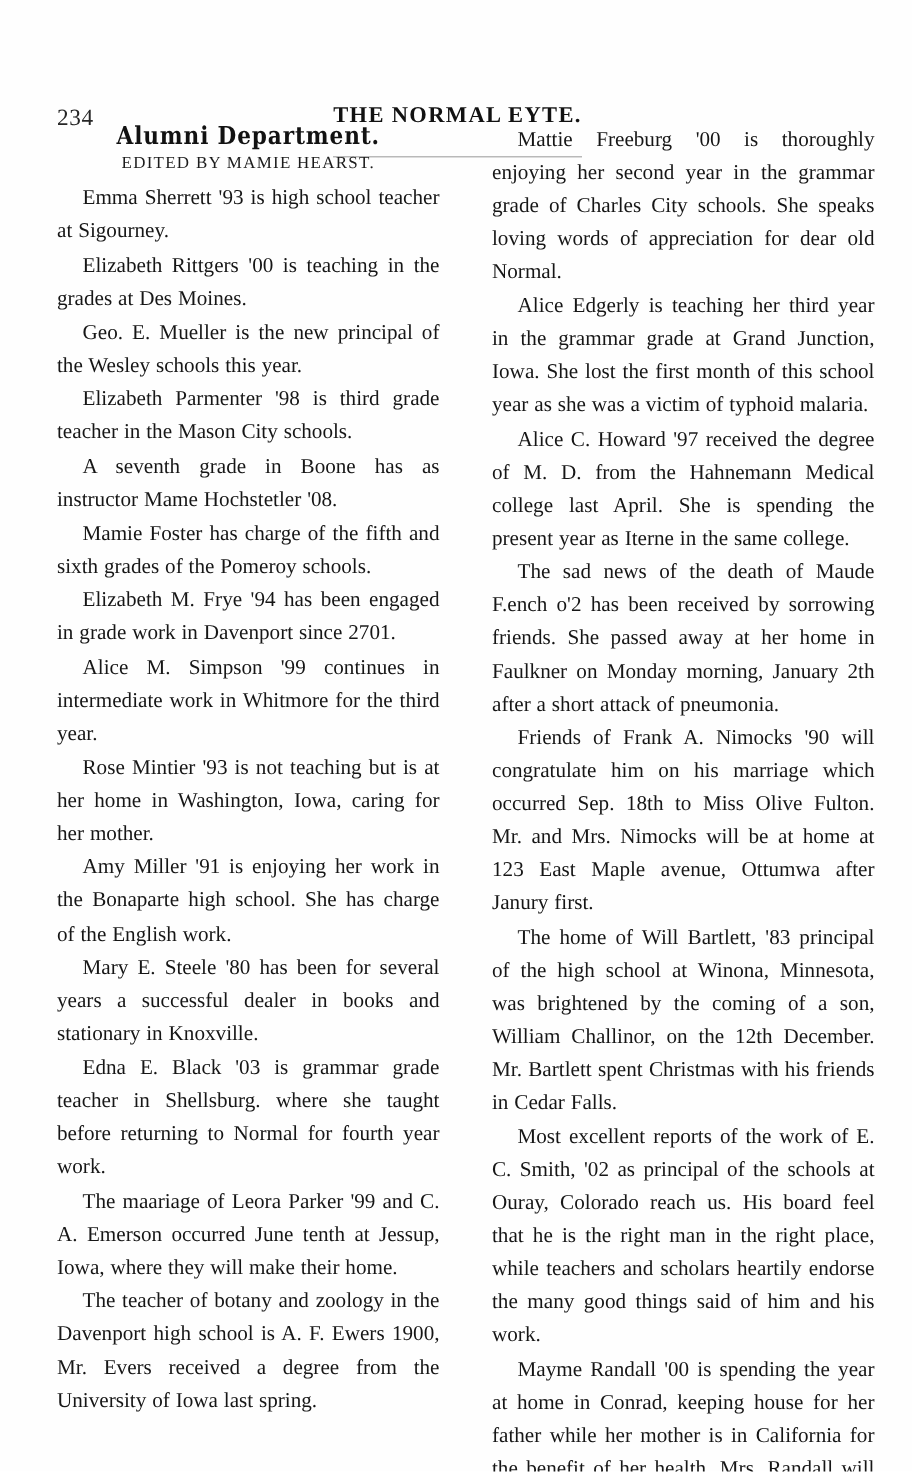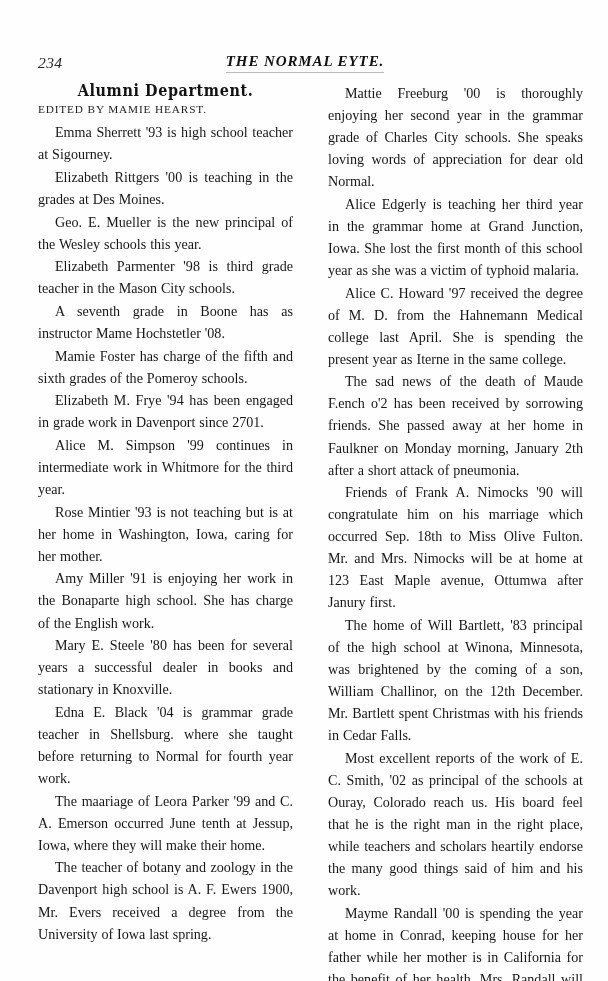--- a/index.html
+++ b/index.html
@@ -23,24 +23,23 @@
     left: 0; top: 0;
     width: 608px;
     height: 981px;
     background: #fefefe;
   }
 
   
   .running-head {
     position: absolute;
     left: 38px;
-    top: 52px;
+    top: 68px;
     width: 534px;
     height: 26px;
-    font-style: italic;
   }
   .folio {
     position: absolute;
     left: 0;
     top: 2px;
     font-size: 15.5px;
     letter-spacing: 0.4px;
     color: #262626;
   }
   .masthead-wrap {
@@ -49,21 +48,21 @@
     top: 0;
     width: 534px;
     text-align: center;
   }
   .masthead {
     display: inline-block;
     font-size: 15px;
     font-weight: bold;
     letter-spacing: 0.9px;
     color: #111;
-    padding-bottom: 2px;
+    padding-bottom: 18px;
     border-bottom: 1px solid #b9b9b9;
   }
 
   
   .columns {
     position: absolute;
     left: 38px;
     top: 82px;
     width: 534px;
     height: 870px;
@@ -85,20 +84,21 @@
     letter-spacing: 0.6px;
     color: #121212;
     margin: 0 0 3px 0;
     line-height: 1.1;
     
     font-stretch: condensed;
     transform: scaleX(0.97);
     transform-origin: center;
   }
   .dept-byline {
+    text-align: center;
     font-size: 11.3px;
     letter-spacing: 0.85px;
     color: #1c1c1c;
     margin: 0 0 6px 0;
     text-transform: uppercase;
     font-variant: small-caps;
   }
 
   p.item {
     margin: 0 0 0.6px 0;
@@ -135,30 +135,30 @@
           <p class="item">Elizabeth Rittgers '00 is teaching in the grades at Des Moines.</p>
           <p class="item">Geo. E. Mueller is the new principal of the Wesley schools this year.</p>
           <p class="item">Elizabeth Parmenter '98 is third grade teacher in the Mason City schools.</p>
           <p class="item">A seventh grade in Boone has as instructor Mame Hochstetler '08.</p>
           <p class="item">Mamie Foster has charge of the fifth and sixth grades of the Pomeroy schools.</p>
           <p class="item">Elizabeth M. Frye '94 has been engaged in grade work in Davenport since 2701.</p>
           <p class="item">Alice M. Simpson '99 continues in intermediate work in Whitmore for the third year.</p>
           <p class="item">Rose Mintier '93 is not teaching but is at her home in Washington, Iowa, caring for her mother.</p>
           <p class="item">Amy Miller '91 is enjoying her work in the Bonaparte high school. She has charge of the English work.</p>
           <p class="item">Mary E. Steele '80 has been for several years a successful dealer in books and stationary in Knoxville.</p>
-          <p class="item">Edna E. Black '04 is grammar grade teacher in Shellsburg. where she taught before returning to Normal for fourth year work.</p>
+          <p class="item">Edna E. Black '03 is grammar grade teacher in Shellsburg. where she taught before returning to Normal for fourth year work.</p>
           <p class="item">The maariage of Leora Parker '99 and C. A. Emerson occurred June tenth at Jessup, Iowa, where they will make their home.</p>
           <p class="item">The teacher of botany and zoology in the Davenport high school is A. F. Ewers 1900, Mr. Evers received a degree from the University of Iowa last spring.</p>
         </div>
     </div>
 
     <div class="col col-right">
       <div>
           <p class="item">Mattie Freeburg '00 is thoroughly enjoying her second year in the grammar grade of Charles City schools. She speaks loving words of appreciation for dear old Normal.</p>
-          <p class="item">Alice Edgerly is teaching her third year in the grammar home at Grand Junction, Iowa. She lost the first month of this school year as she was a victim of typhoid malaria.</p>
+          <p class="item">Alice Edgerly is teaching her third year in the grammar grade at Grand Junction, Iowa. She lost the first month of this school year as she was a victim of typhoid malaria.</p>
           <p class="item">Alice C. Howard '97 received the degree of M. D. from the Hahnemann Medical college last April. She is spending the present year as Iterne in the same college.</p>
           <p class="item">The sad news of the death of Maude F.ench o'2 has been received by sorrowing friends. She passed away at her home in Faulkner on Monday morning, January 2th after a short attack of pneumonia.</p>
           <p class="item">Friends of Frank A. Nimocks '90 will congratulate him on his marriage which occurred Sep. 18th to Miss Olive Fulton. Mr. and Mrs. Nimocks will be at home at 123 East Maple avenue, Ottumwa after Janury first.</p>
           <p class="item">The home of Will Bartlett, '83 principal of the high school at Winona, Minnesota, was brightened by the coming of a son, William Challinor, on the 12th December. Mr. Bartlett spent Christmas with his friends in Cedar Falls.</p>
           <p class="item">Most excellent reports of the work of E. C. Smith, '02 as principal of the schools at Ouray, Colorado reach us. His board feel that he is the right man in the right place, while teachers and scholars heartily endorse the many good things said of him and his work.</p>
           <p class="item">Mayme Randall '00 is spending the year at home in Conrad, keeping house for her father while her mother is in California for the benefit of her health. Mrs. Randall will be remembered as Myrtle Swearengen '82. Her friends will re-</p>
         </div>
     </div>
 
   </div>

